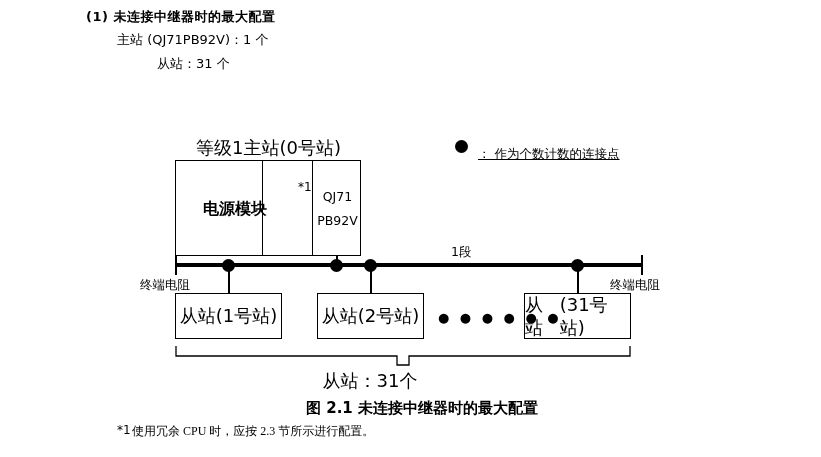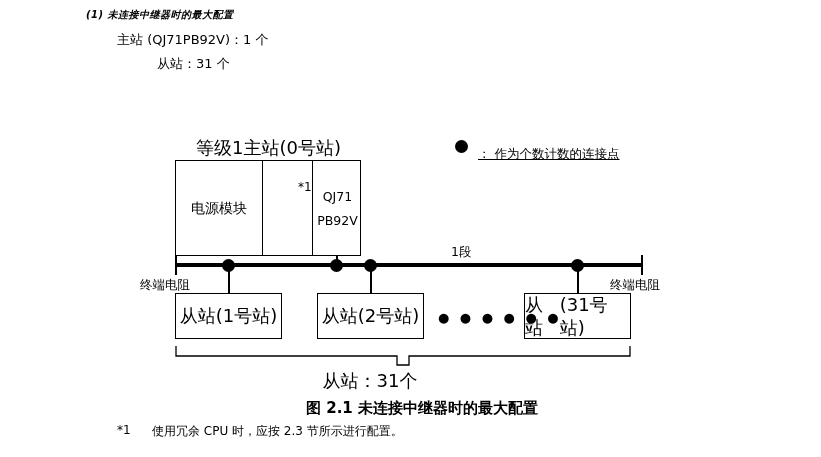--- a/index.html
+++ b/index.html
@@ -9,24 +9,23 @@
     font-family:"DejaVu Sans","Liberation Sans",sans-serif;
     color:#000;
     position:relative;
     overflow:hidden;
   }
   .abs{position:absolute;}
 
   
   #hdr-title{
     left:86px;top:8px;
-    font-size:10px;font-weight:bold;
+    font-size:13px;font-weight:bold;
     letter-spacing:0.5px;
     white-space:nowrap;
-    font-style:italic;
   }
   #hdr-line1{
     left:117px;top:31px;
     font-size:13px;white-space:nowrap;
   }
   #hdr-line2{
     left:117px;top:55px;
     font-size:13px;white-space:nowrap;margin-left:40px;
   }
 
@@ -53,23 +52,24 @@
     width:186px;height:96px;
     border:1px solid #000;
     background:#fff;
     box-sizing:border-box;
   }
   .vsep{position:absolute;top:0;width:1px;height:100%;background:#000;}
   #sep1{left:86px;}
   #sep2{left:136px;}
 
   #cell-power{
-    position:absolute;left:0;top:0;width:86px;height:96px;
+    position:absolute;left:16px;top:0;width:86px;height:96px;
     display:flex;align-items:center;justify-content:center;
-    font-size:14px;
+    font-size:16px;
+    font-weight:bold;
   }
   #cell-qcpu{
     position:absolute;left:87px;top:0;width:49px;height:96px;
     display:flex;align-items:center;justify-content:center;
     font-size:12.5px;
   }
   #cell-pb{
     position:absolute;left:137px;top:0;width:49px;height:96px;
     display:flex;flex-direction:column;align-items:center;justify-content:center;
     font-size:12.5px;line-height:1.35;gap:7px;
@@ -148,21 +148,21 @@
   
   #fig-caption{
     left:306px;top:399px;
     font-size:15px;font-weight:bold;white-space:nowrap;
   }
   
   #footnote-mark{
     left:117px;top:423px;font-size:12px;white-space:nowrap;
   }
   #footnote-text{
-    left:152px;top:423px;font-size:12px;white-space:nowrap;
+    left:132px;top:423px;font-size:12px;white-space:nowrap;font-family:Liberation Serif, serif;
   }
 </style>
 </head>
 <body>
 
 <div class="abs" id="hdr-title">(1) 未连接中继器时的最大配置</div>
 <div class="abs" id="hdr-line1">主站 (QJ71PB92V)：1 个</div>
 <div class="abs" id="hdr-line2">从站：31 个</div>
 
 <div class="abs" id="legend-dot"></div>

